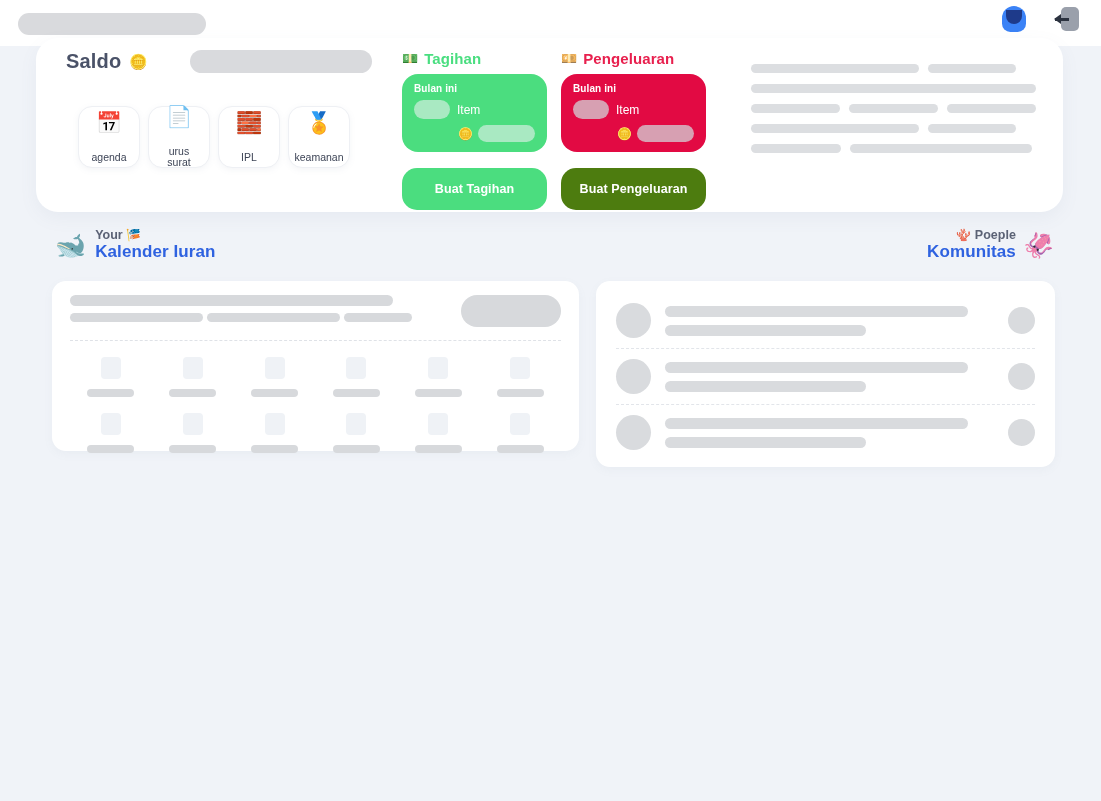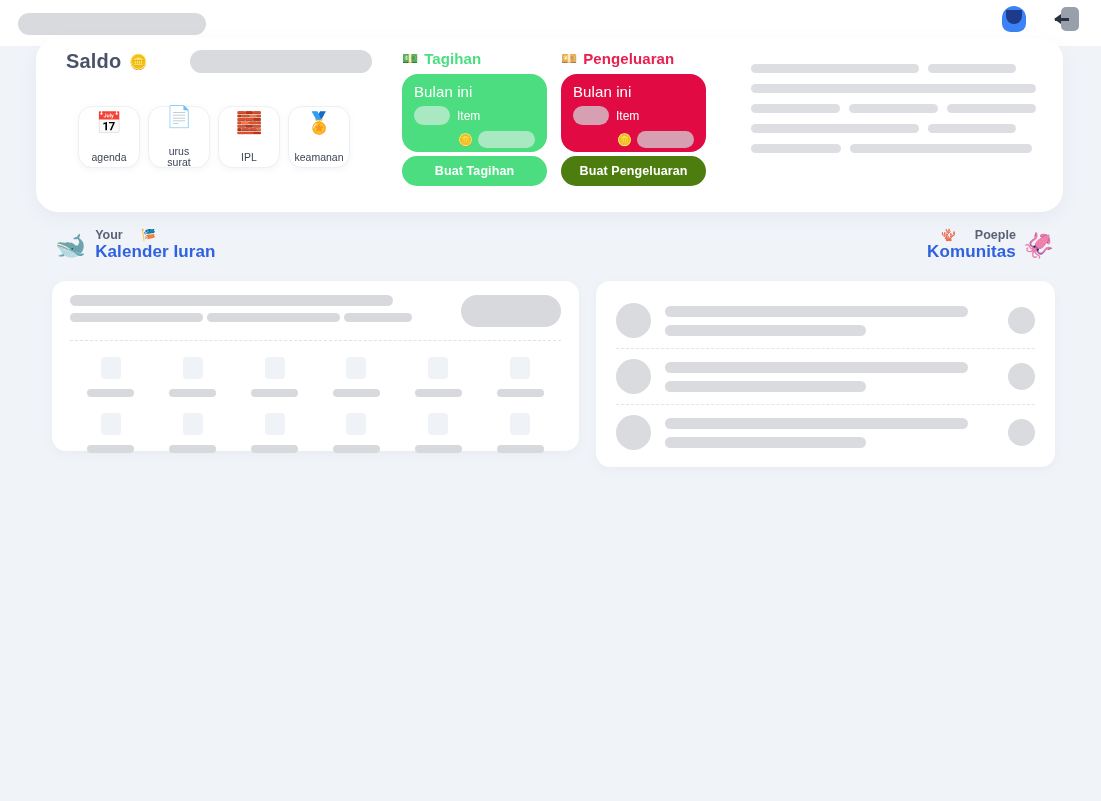--- a/index.html
+++ b/index.html
@@ -114,42 +114,42 @@
   .fin.green .fin-title { color: #4ade80; }
   .fin.red   .fin-title { color: #e8204e; }
 
   .fin-card {
     width: 145px; height: 78px; border-radius: 16px;
     padding: 9px 12px; position: relative;
   }
   .fin.green .fin-card { background: #4bdd7f; }
   .fin.red   .fin-card { background: #e20a43; }
   .fin-card .bulan {
-    font-size: 15px; font-weight: 400; color: #ffffff; letter-spacing: .1px;
+    font-size: 10px; font-weight: 700; color: #ffffff; letter-spacing: .1px;
   }
   .fin-line {
     display: flex; align-items: center; gap: 7px; margin-top: 6px;
   }
   .pill-sk { border-radius: 10px; height: 19px; width: 36px; }
   .fin.green .pill-sk { background: #a9e9c2; }
   .fin.red   .pill-sk { background: #d7a0b2; }
   .fin-item {
     font-size: 12px; font-weight: 400; color: #ffffff;
   }
   .fin-amount {
     display: flex; align-items: center; gap: 5px;
     margin-top: 6px; margin-left: 44px;
   }
   .fin-amount .coin-sm { font-size: 12px; line-height: 1; }
   .amount-sk { border-radius: 9px; height: 17px; width: 62px; }
   .fin.green .amount-sk { background: #a9e9c2; }
   .fin.red   .amount-sk { background: #d7a0b2; }
 
   .fin-btn {
-    margin-top: 4px; width: 145px; height: 30px;
+    margin-top: 16px; width: 145px; height: 42px;
     border: none; border-radius: 15px;
     color: #ffffff; font-size: 12.5px; font-weight: 700;
     font-family: "Liberation Sans", sans-serif;
     cursor: pointer; letter-spacing: .1px;
   }
   .fin.green .fin-btn { background: #4bdd7f; }
   .fin.red   .fin-btn { background: #4d7c0f; }
 
   
   .sk-table {
@@ -160,21 +160,21 @@
   .sk-bar { height: 9px; border-radius: 5px; background: #dcdee1; }
 
   
   .sec-head-left {
     position: absolute; left: 55px; top: 228px;
     display: flex; align-items: center; gap: 9px;
   }
   .sec-head-left .whale { font-size: 25px; line-height: 1; }
   .sec-sub {
     font-size: 12.5px; font-weight: 700; color: #5b6275;
-    display: flex; align-items: center; gap: 19px;
+    display: flex; align-items: center; gap: 4px;
   }
   .sec-sub .mini-emoji { font-size: 12px; }
   .sec-title {
     font-size: 17px; font-weight: 700; color: #2f62e0; letter-spacing: .1px;
   }
   .sec-head-right {
     position: absolute; right: 46px; top: 228px;
     display: flex; align-items: center; gap: 8px;
   }
   .sec-head-right .txtcol { text-align: right; }

